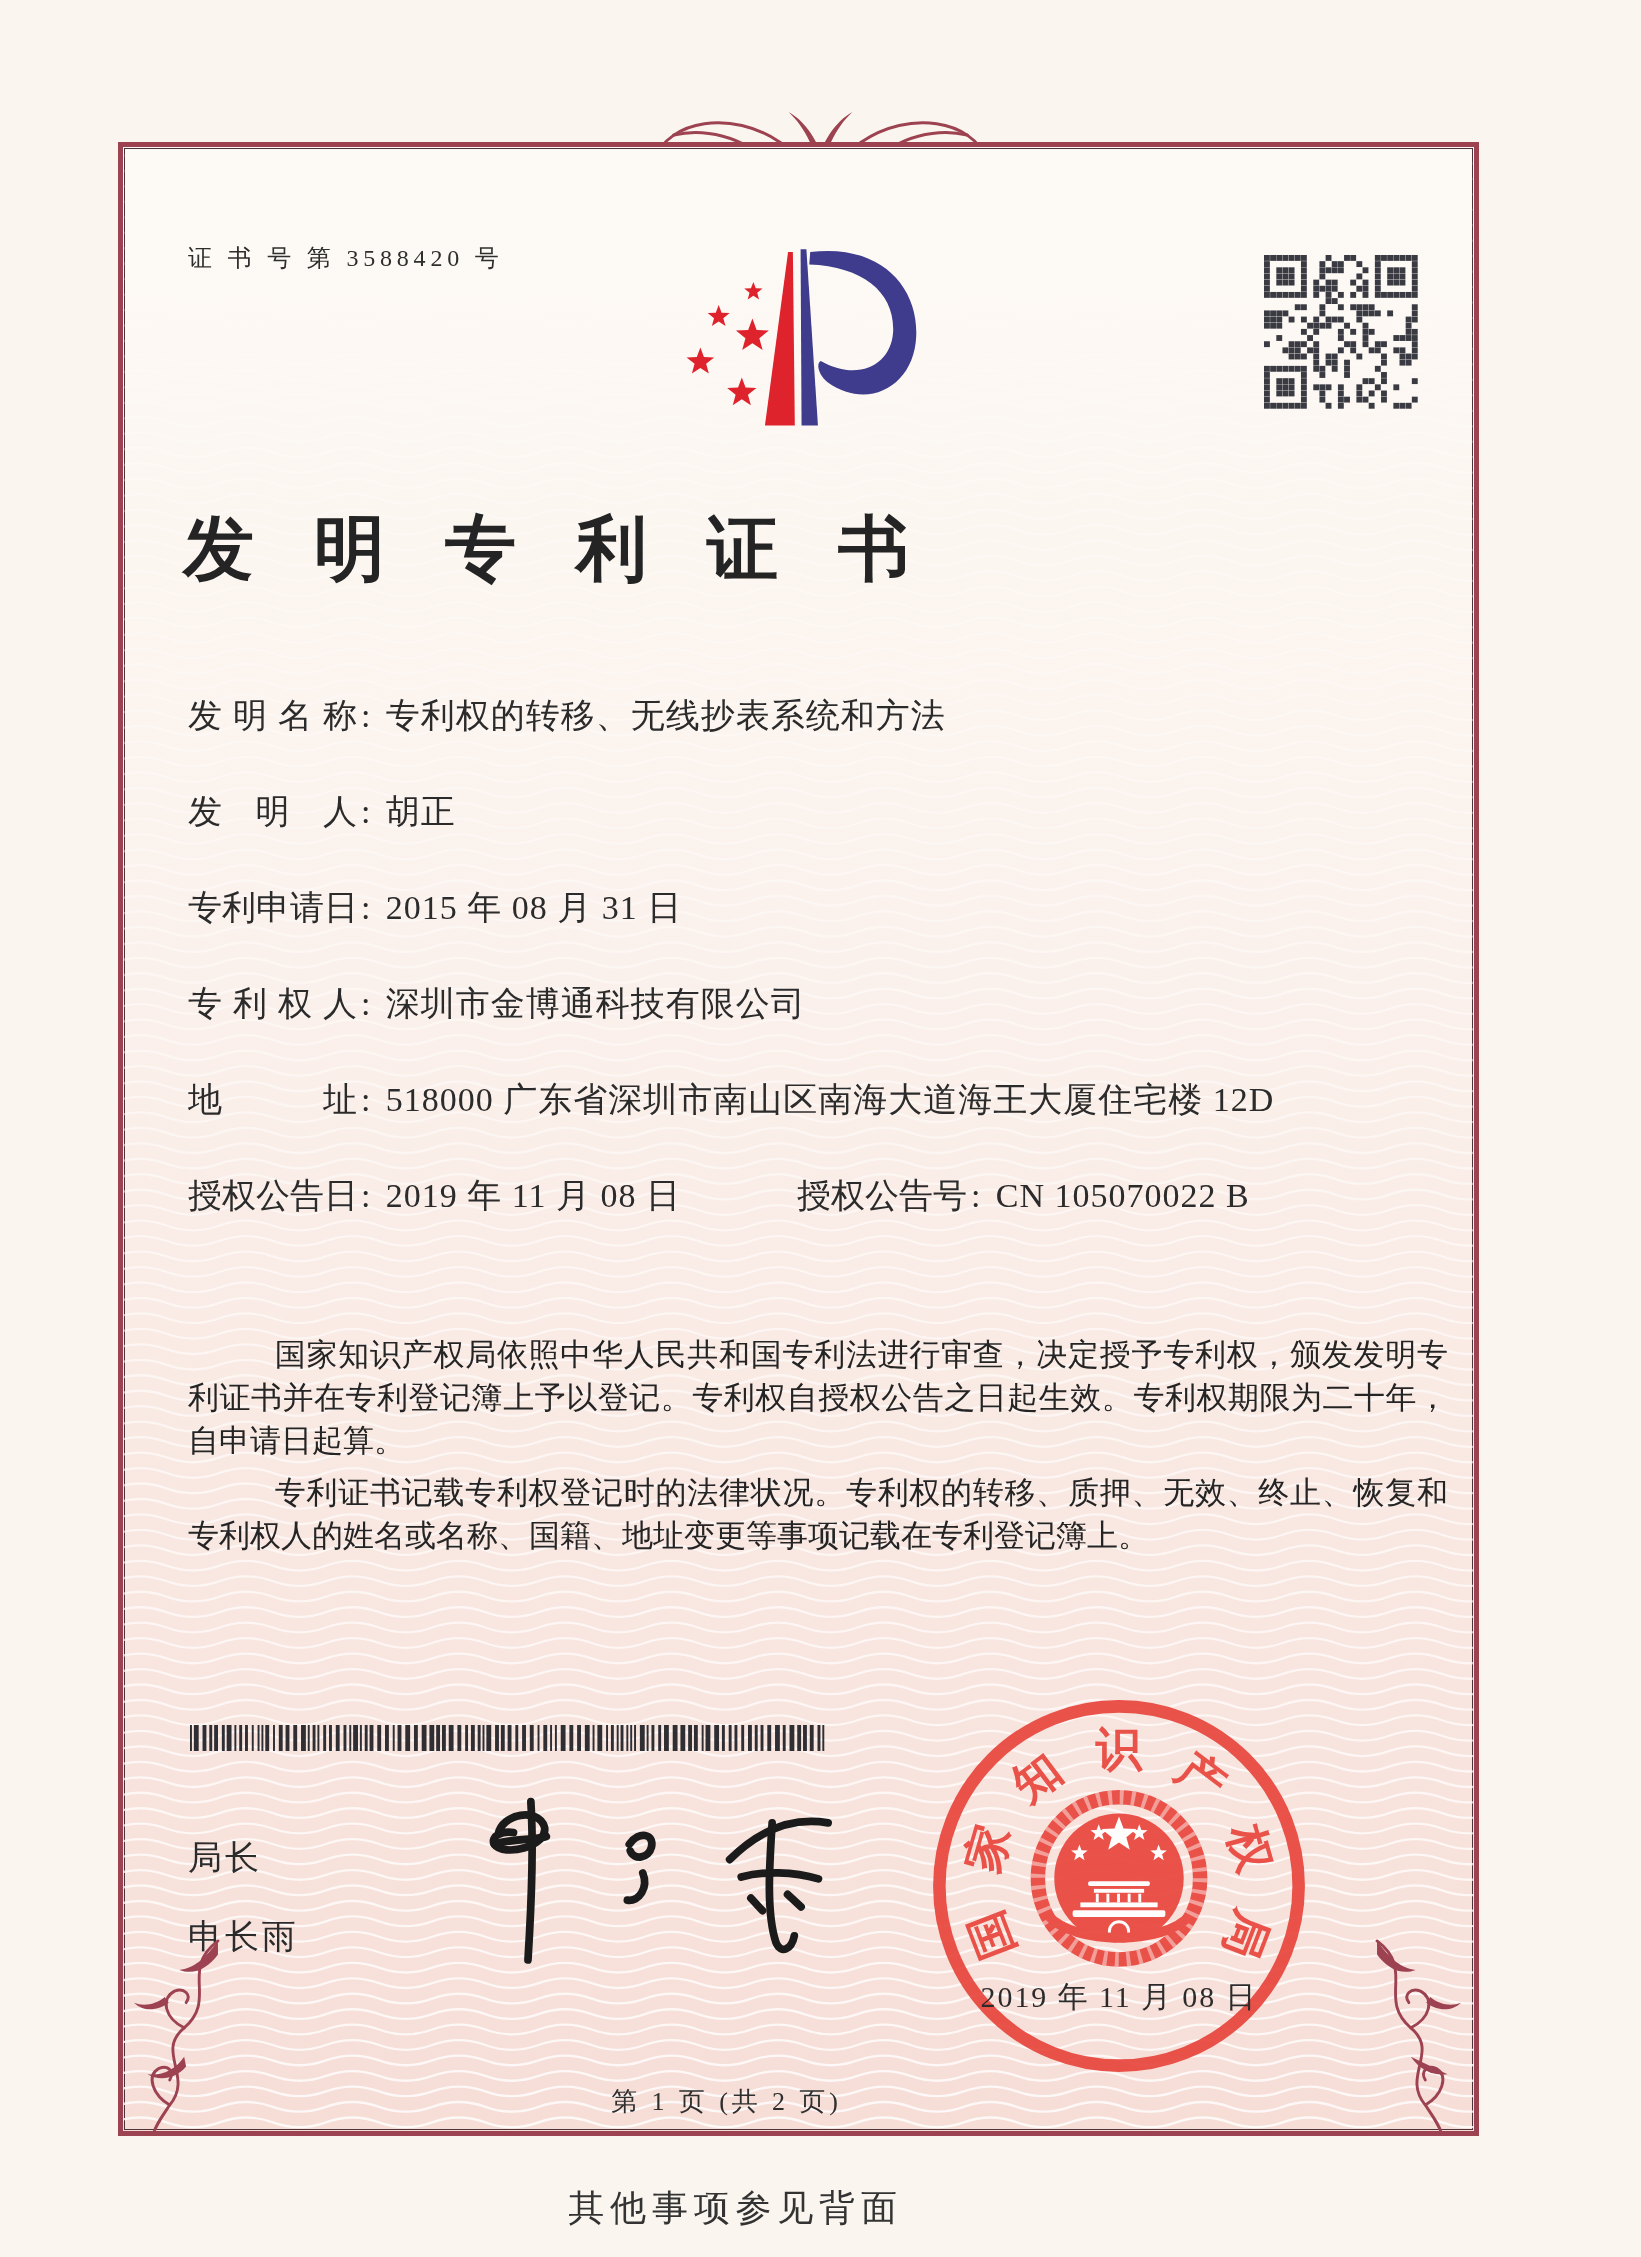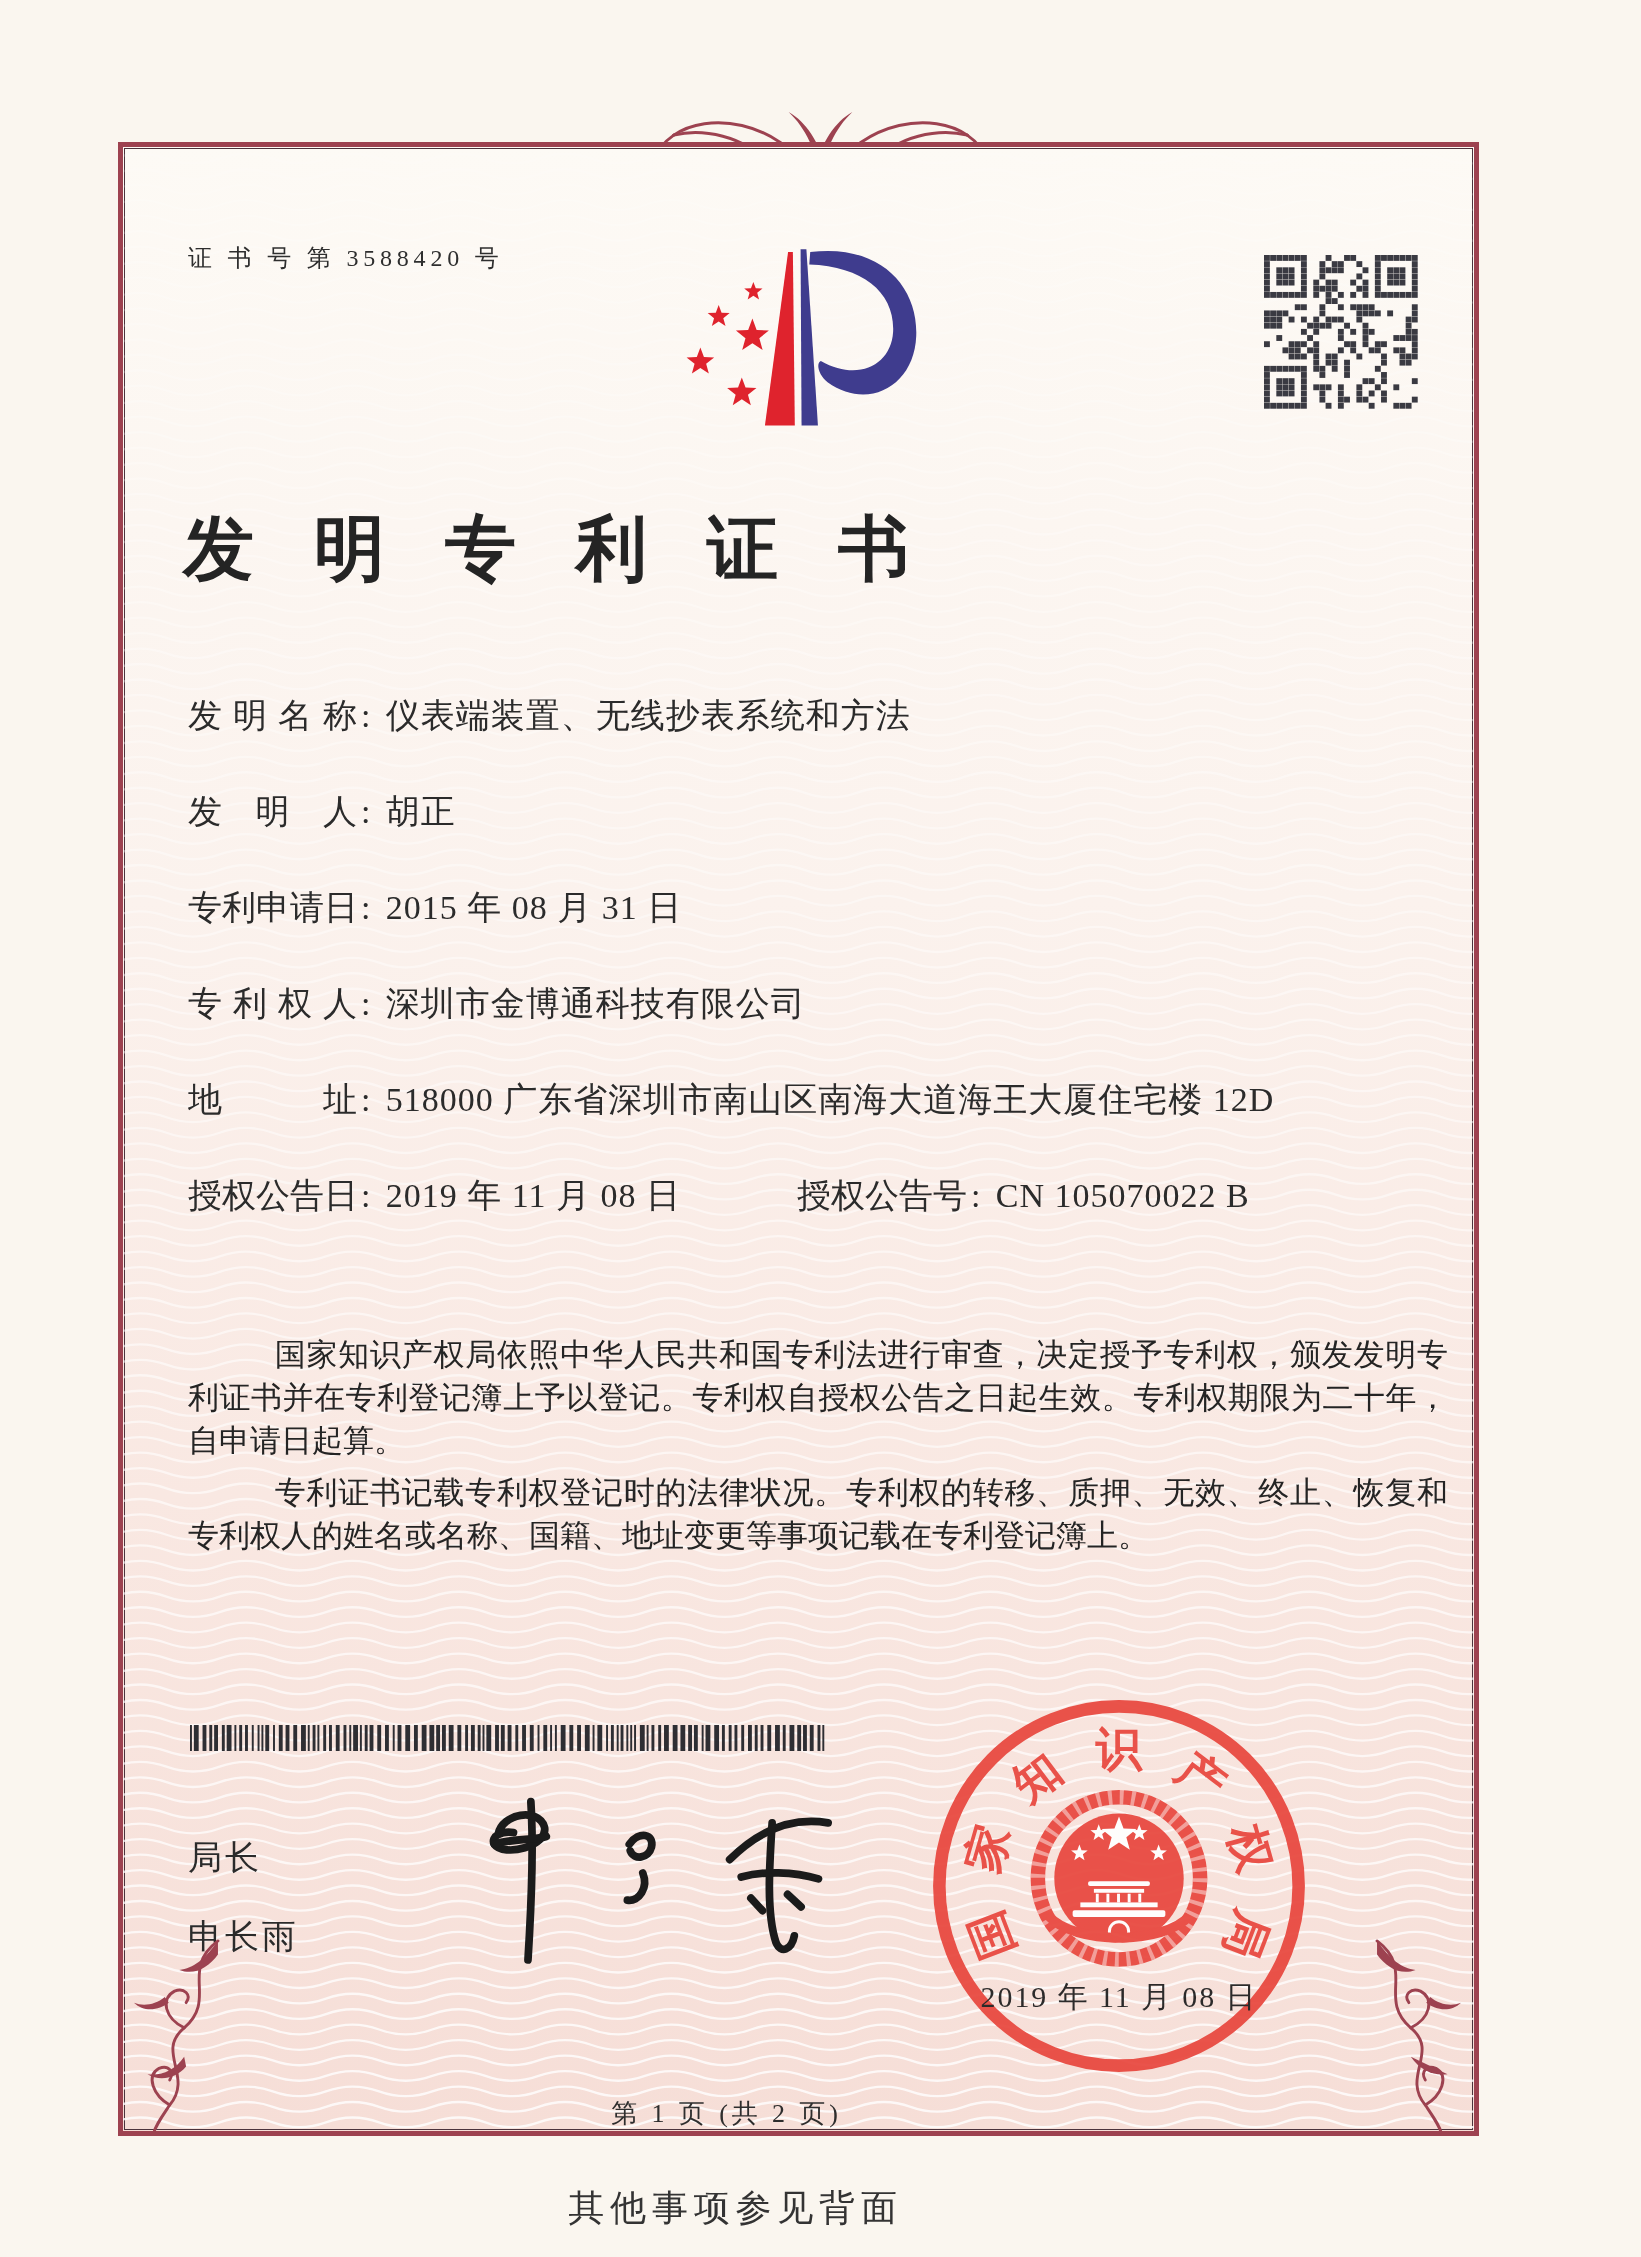--- a/index.html
+++ b/index.html
@@ -59,21 +59,21 @@
   .signature-box { position:absolute; left:321px; top:1641px; width:415px; height:203px; }
 
   .seal-box { position:absolute; left:798px; top:1541px; width:396px; height:396px; opacity:.93; }
   .seal-ring-char { font-size:48px; font-weight:bold; fill:var(--sealred,#e8473e);
     font-family:"Liberation Serif","DejaVu Serif",serif; }
   .seal-date { font-size:31px; fill:#1d1d1d; letter-spacing:2px;
     font-family:"Liberation Serif","DejaVu Serif",serif; }
 
   .page-info {
     position:absolute; left:0; top:1937px; width:1207px; text-align:center;
-    font-size:26px; letter-spacing:3.9px; color:#2e2e2e;margin-top:12px;
+    font-size:26px; letter-spacing:3.9px; color:#2e2e2e;
   }
   .back-note {
     position:absolute; left:0; top:2184px; width:1471px; text-align:center;
     font-size:36px; letter-spacing:5.8px; color:#333;
   }
   .orn-top { position:absolute; left:555px; top:77px; width:531px; height:208px; }
   .vine { position:absolute; width:126px; height:195px; }
   .vine.left { left:126px; top:1939px; }
   .vine.right { left:1343px; top:1939px; transform:scaleX(-1); }
 
@@ -524,21 +524,21 @@
       <rect x="108.8" y="153.6" width="6.1" height="6.1" fill="#3a3a42"></rect>
       <rect x="134.4" y="153.6" width="6.1" height="6.1" fill="#3a3a42"></rect>
       <rect x="140.8" y="153.6" width="6.1" height="6.1" fill="#3a3a42"></rect>
       <rect x="147.2" y="153.6" width="6.1" height="6.1" fill="#3a3a42"></rect>
     </svg>
 
   <div class="title">发明专利证书</div>
 
   <div class="fields">
     <div class="row">
-      <span class="lbl">发明名称</span><span class="colon">:</span><span class="val">仪表端装置、无线抄表系统和方法</span>
+      <span class="lbl">发明名称</span><span class="colon">:</span><span class="val">专利权的转移、无线抄表系统和方法</span>
     </div>
     <div class="row">
       <span class="lbl">发明人</span><span class="colon">:</span><span class="val">胡正</span>
     </div>
     <div class="row">
       <span class="lbl">专利申请日</span><span class="colon">:</span><span class="val">2015 年 08 月 31 日</span>
     </div>
     <div class="row">
       <span class="lbl">专利权人</span><span class="colon">:</span><span class="val">深圳市金博通科技有限公司</span>
     </div>

